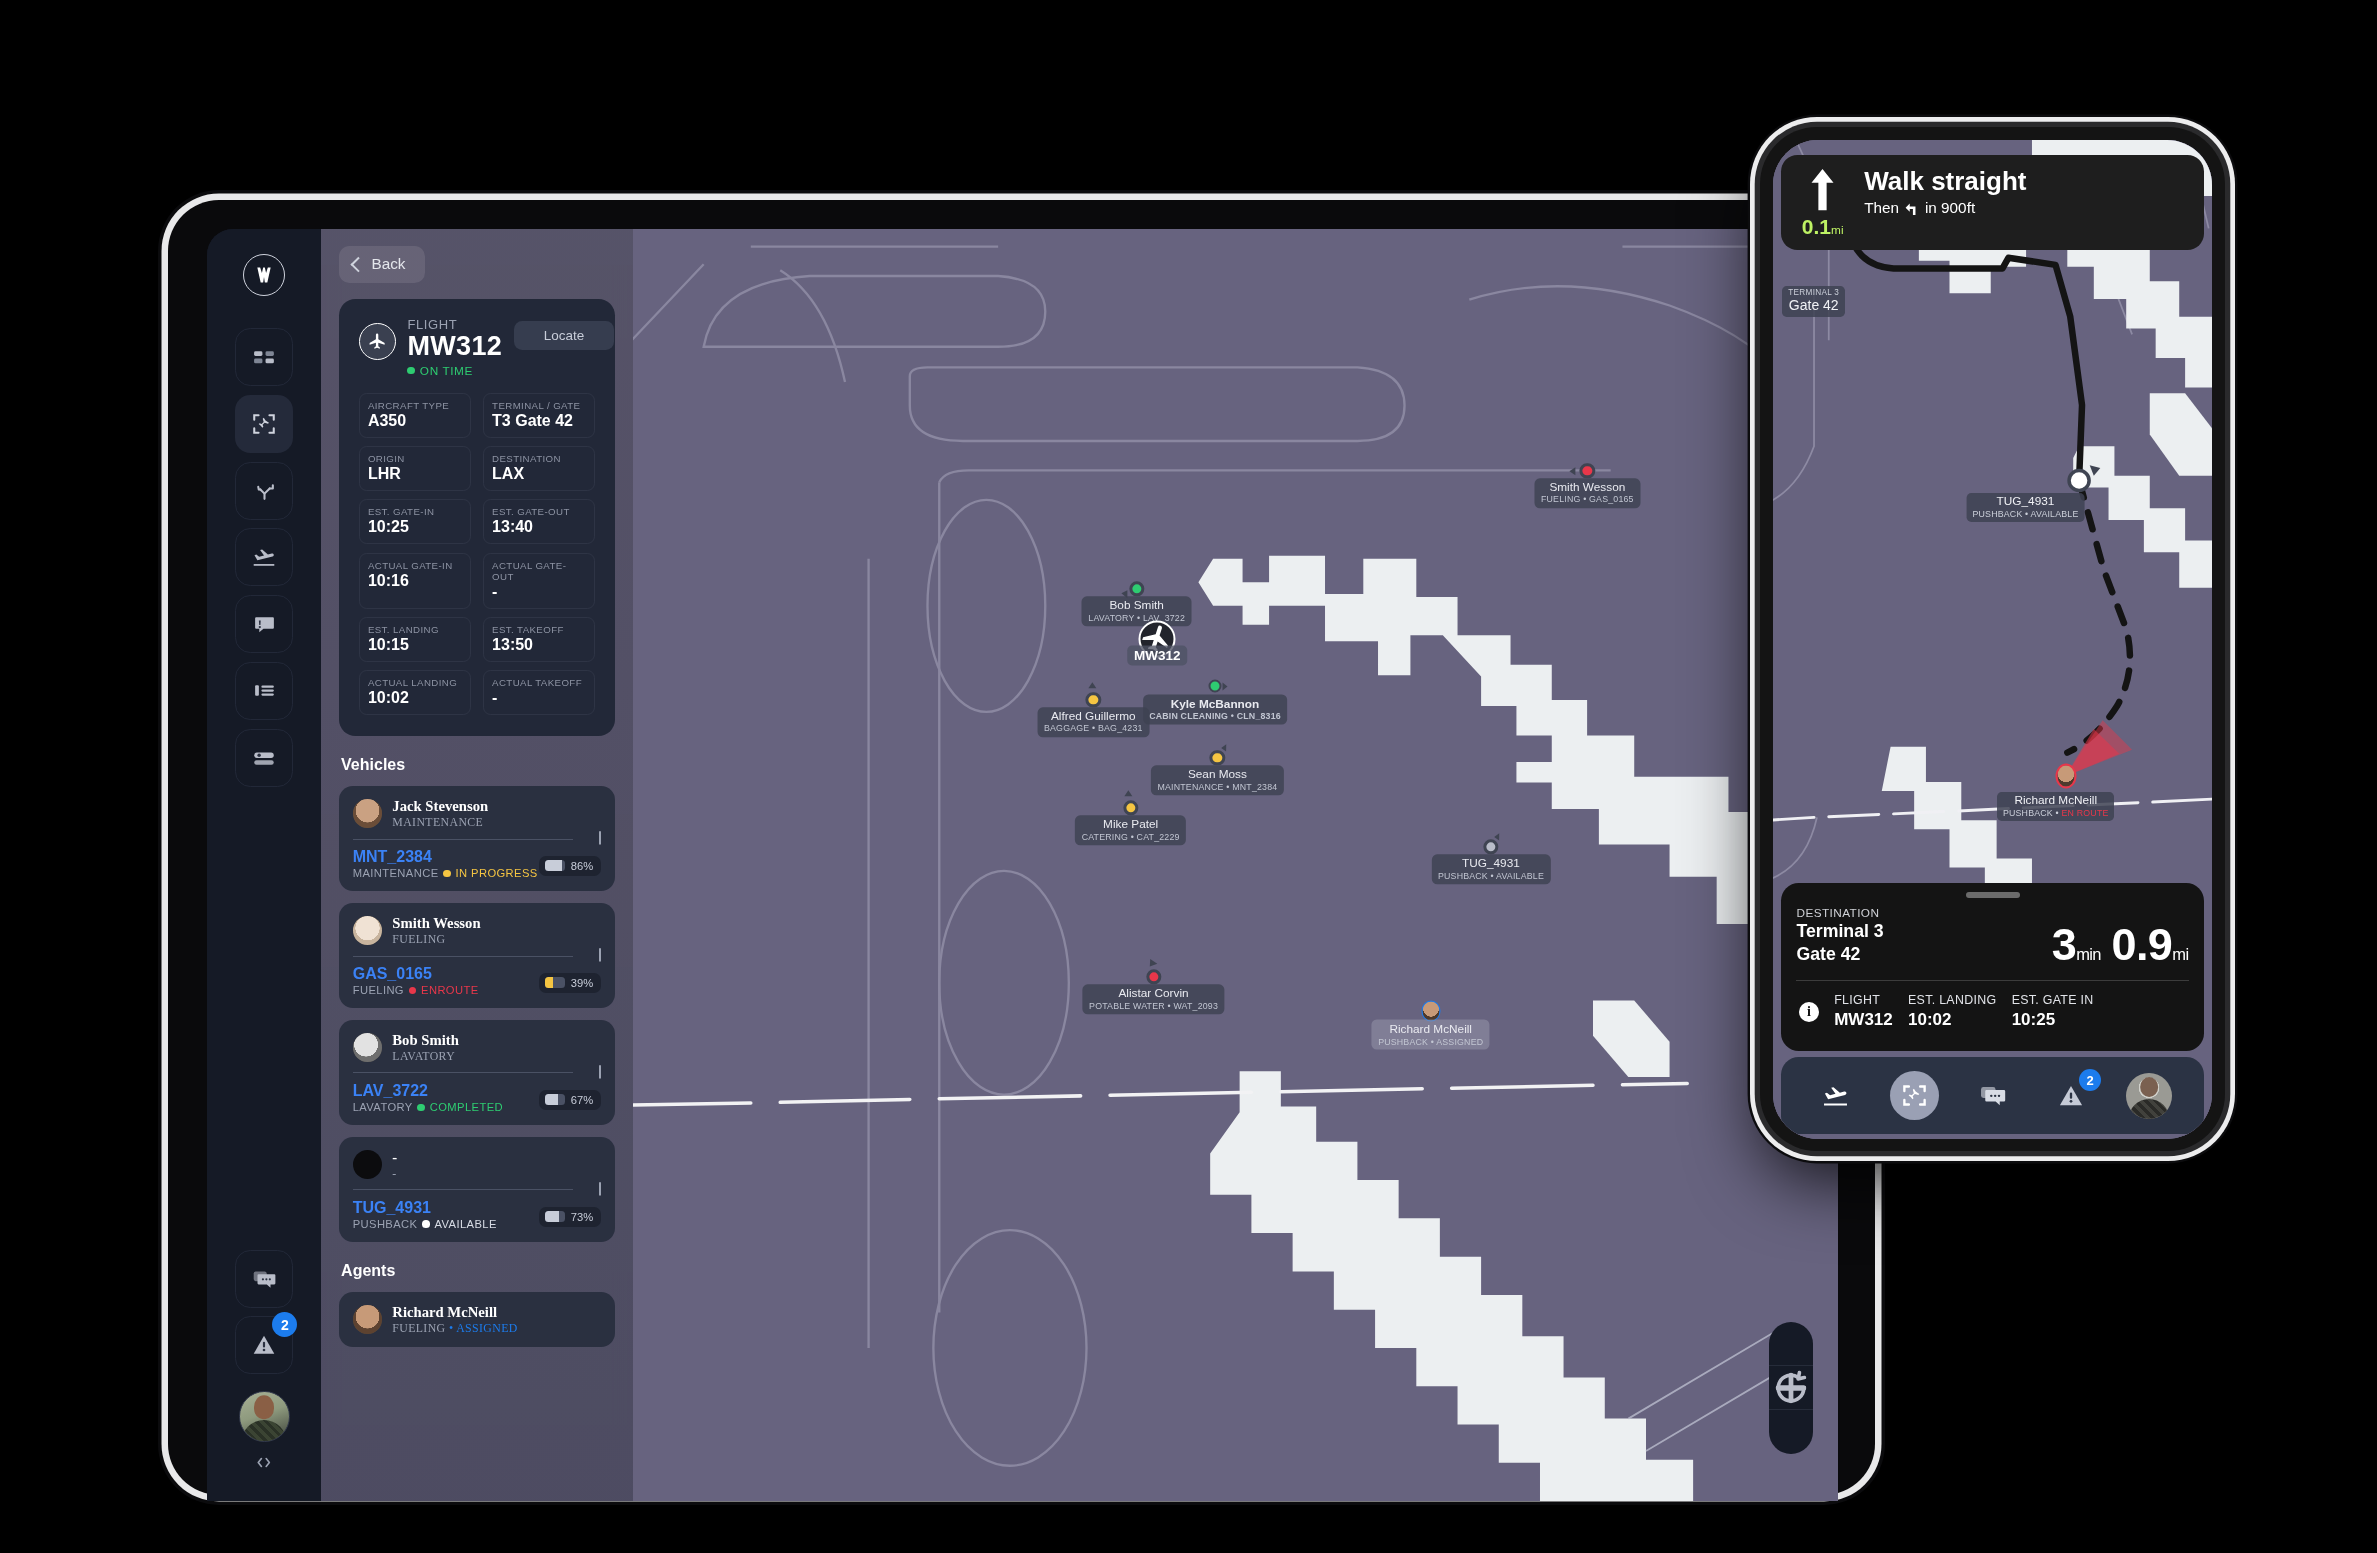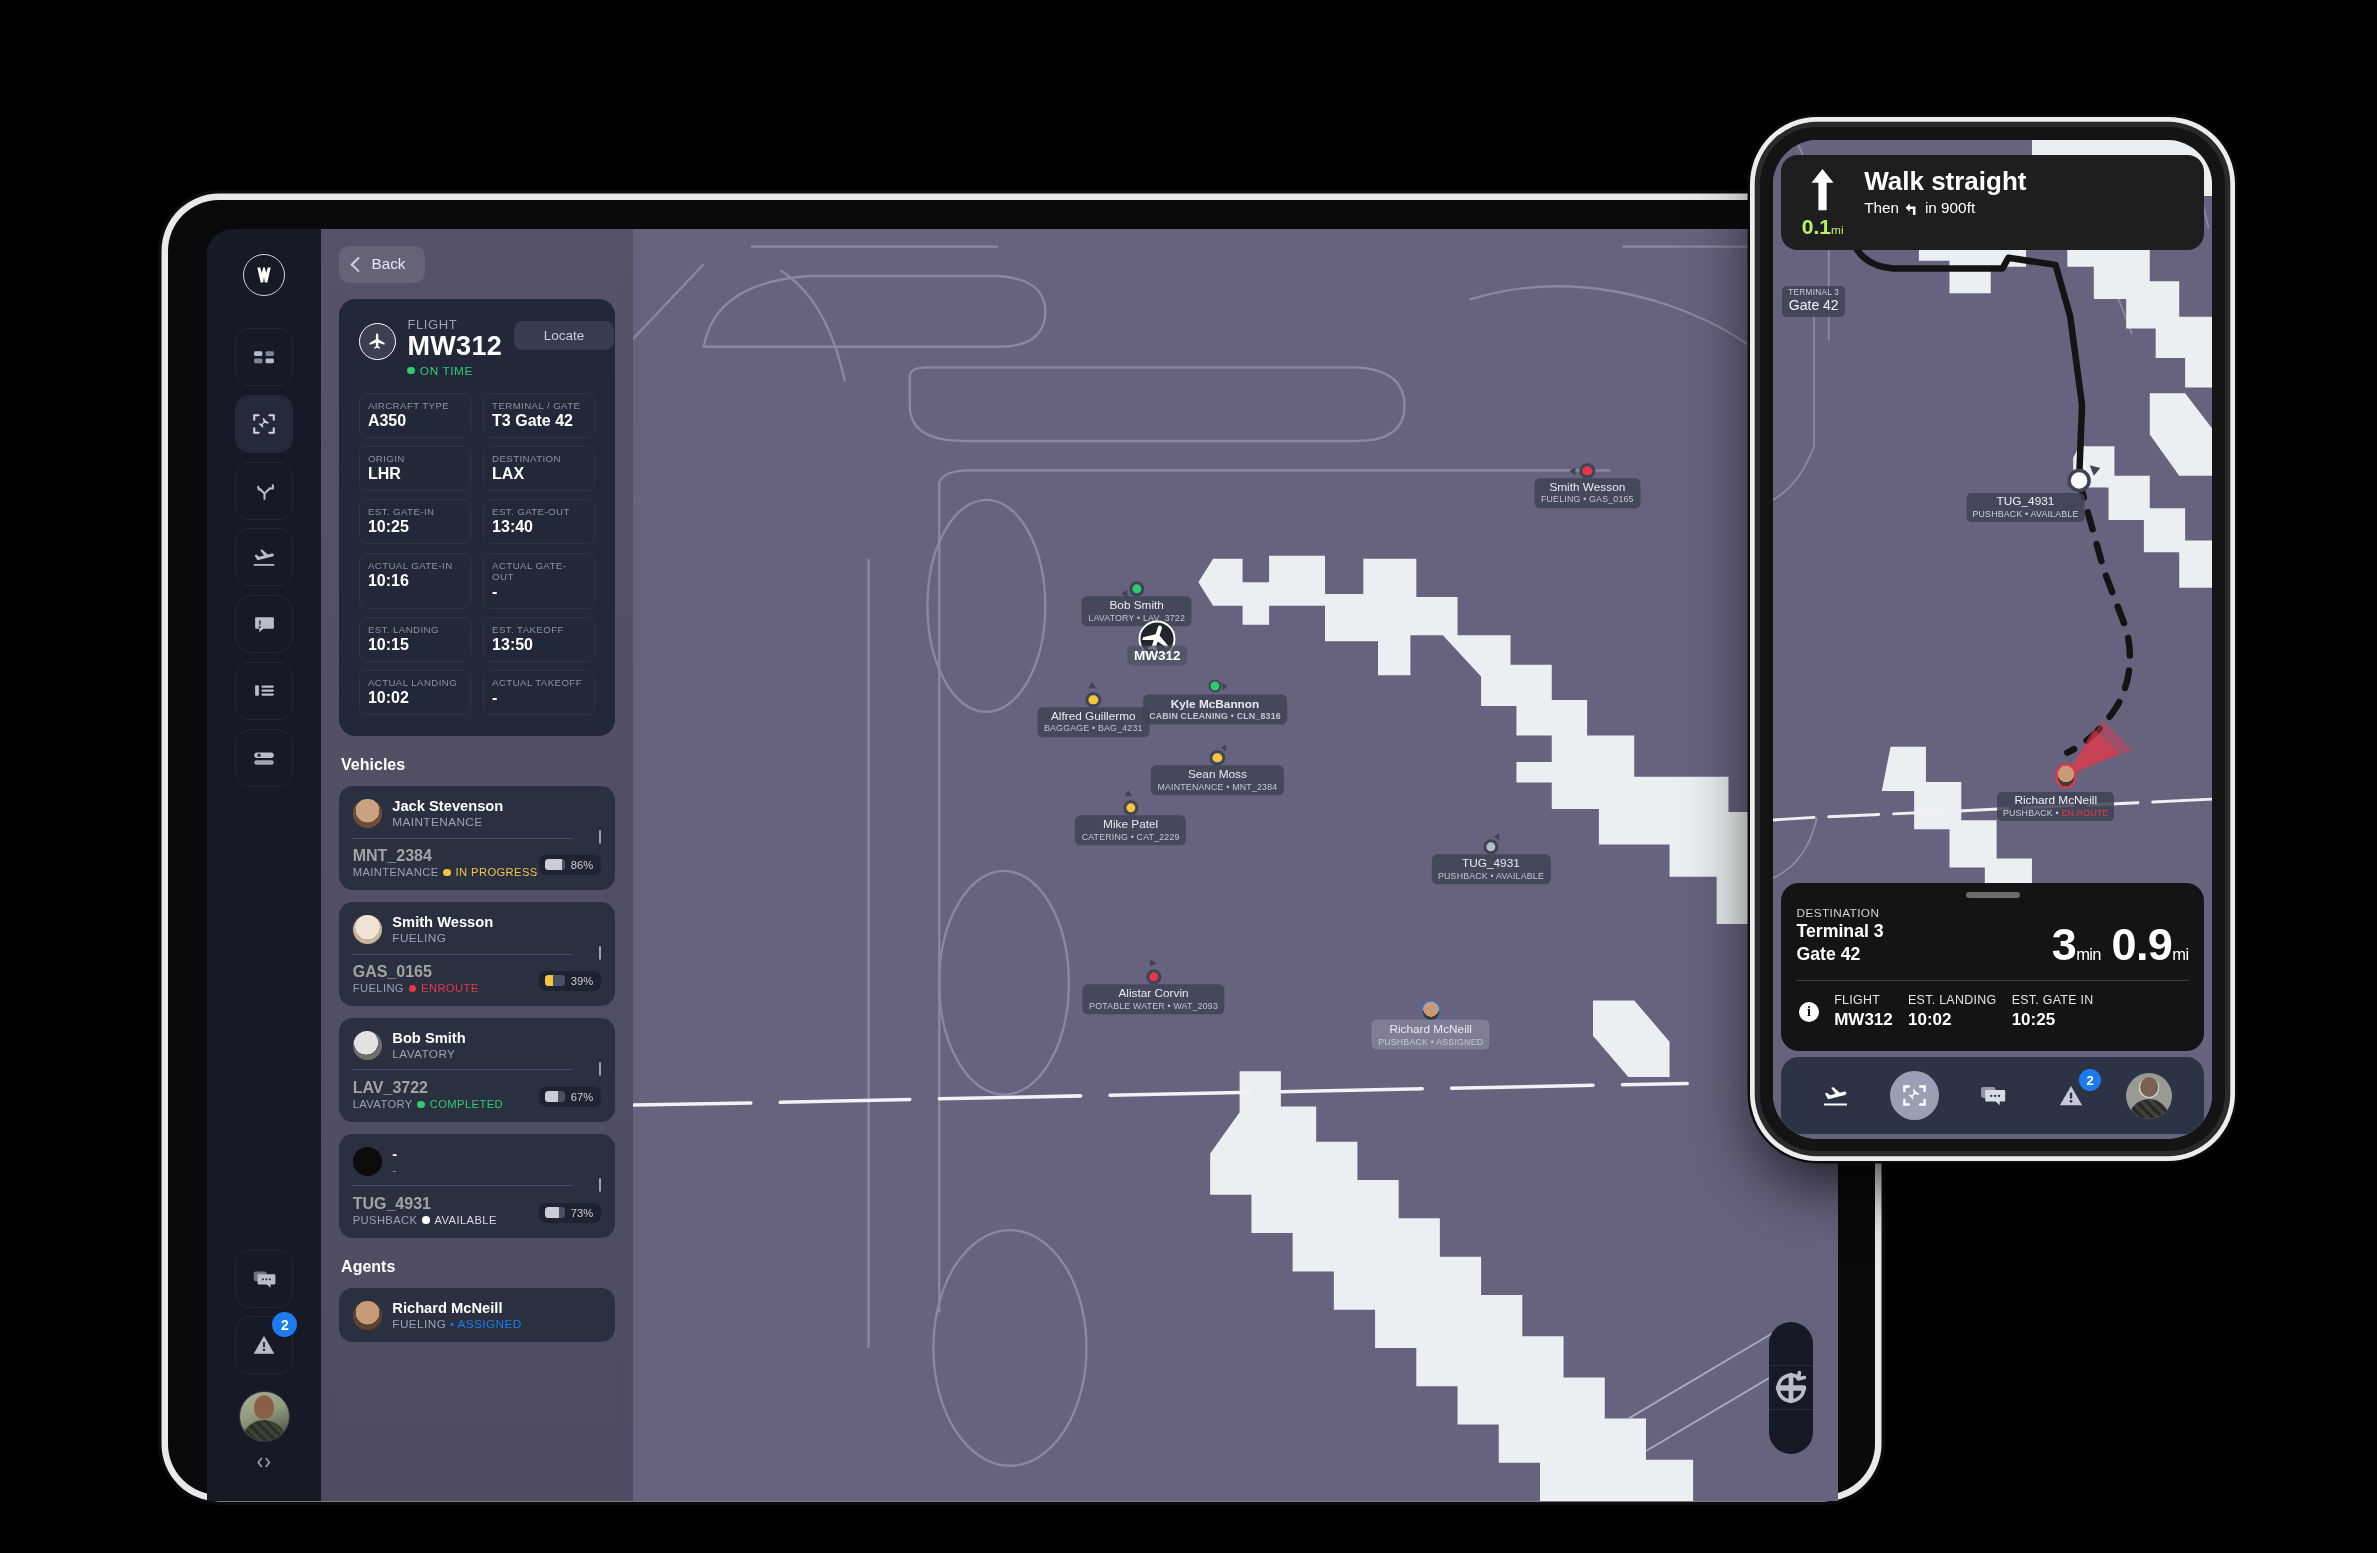--- a/index.html
+++ b/index.html
@@ -116,28 +116,28 @@
     padding: 7px 30px; border-radius: 8.2px;
   }
   .fc-grid { display:grid; grid-template-columns: 1fr 1fr; gap: 8.2px 11.8px; margin-top: 15.3px; }
   .fc-field { border:0.9px solid #39405180; border-radius:7.7px; padding: 5.9px 8.2px 7px 8.2px; }
   .fc-f-label { font-size: 9.7px; color:#8d93a3; letter-spacing: 0.4px; }
   .fc-f-val { font-size: 16px; color:#fff; font-weight:700; margin-top: 1.2px; }
 
   .sec-title { font-size: 16px; font-weight:700; color:#fff; margin: 20px 0 11.8px 2.4px; }
 
   .v-card { background:#2a3040; border-radius: 14px; padding: 11.8px 14px; margin-bottom: 11.8px; position: relative; }
-  .v-top { display:flex; align-items:center; gap: 10.6px; }
+  .v-top { display:flex; align-items:center; gap: 10.6px; font-family: Liberation Serif, serif; }
   .v-av { width: 29px; height: 29px; border-radius: 50%; flex:0 0 29px; overflow:hidden; position:relative; background:#4b4740; }
   .v-av .f { position:absolute; inset:0; }
   .v-name { font-size: 14.7px; font-weight:700; color:#fff; line-height:1.15; }
   .v-role { font-size: 11.8px; color:#9ba2b2; letter-spacing: 0.4px; }
   .v-div { height:0.9px; background:#4a5164; margin: 8.8px 0 8.2px 0; width: calc(100% - 28px); }
   .v-bot { display:flex; align-items:flex-end; }
-  .v-id { font-size: 16px; font-weight:700; color:#a3a3a3; }
+  .v-id { font-size: 16px; font-weight:700; color:#3b82f6; }
   .v-meta { font-size: 11.2px; color:#9ba2b2; letter-spacing:0.4px; display:flex; align-items:center; gap:4.7px; margin-top:1.8px; }
   .v-batt { margin-left:auto; margin-bottom: 3.5px; display:flex; align-items:center; gap:5.9px; background:#1e2330; border-radius: 7px; padding: 4.1px 8.2px 4.1px 5.9px; }
   .batt-shell { width:20px; height:11.2px; border-radius:3.5px; background:#4a5164; overflow:hidden; position:relative; }
   .batt-fill { position:absolute; left:0; top:0; bottom:0; }
   .batt-pct { font-size: 11.2px; color:#c8cdd9; }
   .v-arrow { position:absolute; right: 14px; top: 50%; transform: translateY(-50%); }
   .chev-right { width:10.6px; height:10.6px; border-right:2.9px solid #9ba2b2; border-top:2.9px solid #9ba2b2; transform: rotate(45deg); }
 
   
   .map { flex:1 1 auto; position: relative; background:#666380; overflow:hidden; }

